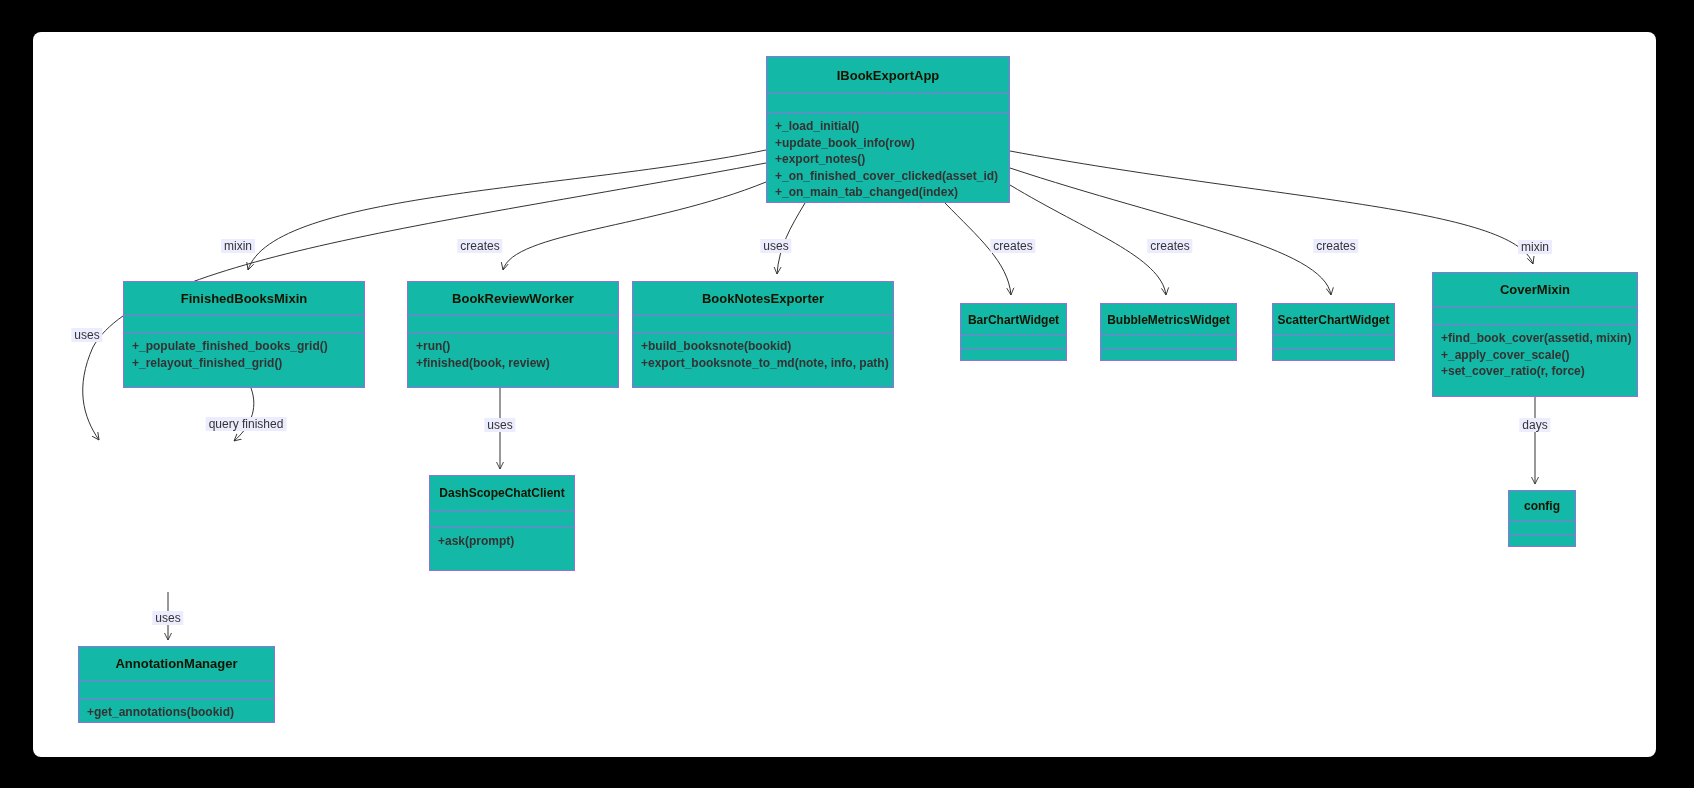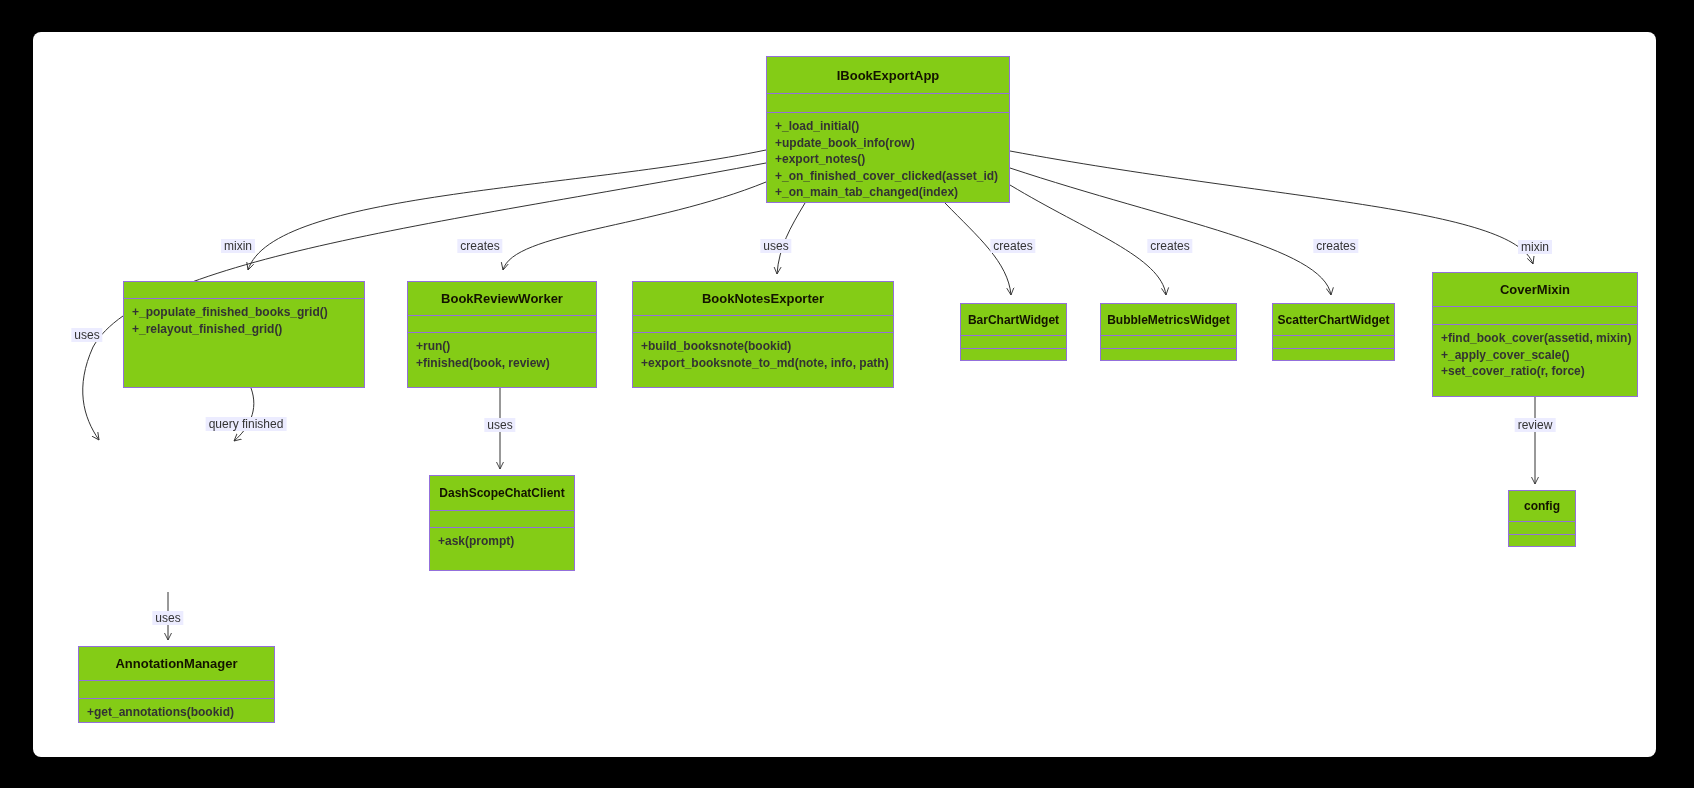--- a/index.html
+++ b/index.html
@@ -1,20 +1,20 @@
 <!DOCTYPE html>
 <html><head>
 <meta charset="utf-8">
 <style>
   html,body{margin:0;padding:0;width:1694px;height:788px;background:#000;overflow:hidden;
     font-family:"Liberation Sans", sans-serif;}
   .surface{position:absolute;left:33px;top:32px;width:1623px;height:725px;background:#ffffff;
     border-radius:8px;}
   
-  .node{position:absolute;background:#84cc16;border:1px solid #9370DB;box-sizing:border-box;
+  .node{position:absolute;background:#14b8a6;border:1px solid #9370DB;box-sizing:border-box;
     color:#333;}
   .node .t{display:flex;align-items:center;justify-content:center;font-weight:bold;
     font-size:13px;color:#131300;border-bottom:1px solid #9370DB;white-space:nowrap;overflow:hidden;}
   .node .a{border-bottom:1px solid #9370DB;}
   .node .r{border-bottom:1px solid #9370DB;}
   .node .r:last-child{border-bottom:none;}
   .node .ms{padding:5px 0 0 0;}
   .node .m{font-size:12px;line-height:16.5px;padding:0 8px;white-space:nowrap;color:#333;font-weight:bold;}
   
   .elabel{position:absolute;transform:translate(-50%,-50%);background:#ECECFF;color:#333;
@@ -51,43 +51,44 @@
   <span class="elabel" style="left:447px;top:214px">creates</span>
   <span class="elabel" style="left:743px;top:214px">uses</span>
   <span class="elabel" style="left:980px;top:214px">creates</span>
   <span class="elabel" style="left:1137px;top:214px">creates</span>
   <span class="elabel" style="left:1303px;top:214px">creates</span>
   <span class="elabel" style="left:1502px;top:215px">mixin</span>
   <span class="elabel" style="left:54px;top:303px">uses</span>
   <span class="elabel" style="left:213px;top:392px">query finished</span>
   <span class="elabel" style="left:467px;top:393px">uses</span>
   <span class="elabel" style="left:135px;top:586px">uses</span>
-  <span class="elabel" style="left:1502px;top:393px">review</span>
+  <span class="elabel" style="left:1502px;top:393px">days</span>
 
   <div class="node" style="left:733px;top:24px;width:244px;height:147px">
     <div class="t" style="height:36px">IBookExportApp</div>
     <div class="a" style="height:18px"></div>
     <div class="ms">
       <div class="m">+_load_initial()</div>
       <div class="m">+update_book_info(row)</div>
       <div class="m">+export_notes()</div>
       <div class="m">+_on_finished_cover_clicked(asset_id)</div>
       <div class="m">+_on_main_tab_changed(index)</div>
     </div>
   </div>
 
   <div class="node" style="left:90px;top:249px;width:242px;height:107px">
+    <div class="t" style="height:33px">FinishedBooksMixin</div>
     <div class="a" style="height:16px"></div>
     <div class="ms">
       <div class="m">+_populate_finished_books_grid()</div>
       <div class="m">+_relayout_finished_grid()</div>
     </div>
   </div>
 
-  <div class="node" style="left:374px;top:249px;width:190px;height:107px">
+  <div class="node" style="left:374px;top:249px;width:212px;height:107px">
     <div class="t" style="height:33px">BookReviewWorker</div>
     <div class="a" style="height:16px"></div>
     <div class="ms">
       <div class="m">+run()</div>
       <div class="m">+finished(book, review)</div>
     </div>
   </div>
 
   <div class="node" style="left:599px;top:249px;width:262px;height:107px">
     <div class="t" style="height:33px">BookNotesExporter</div>

